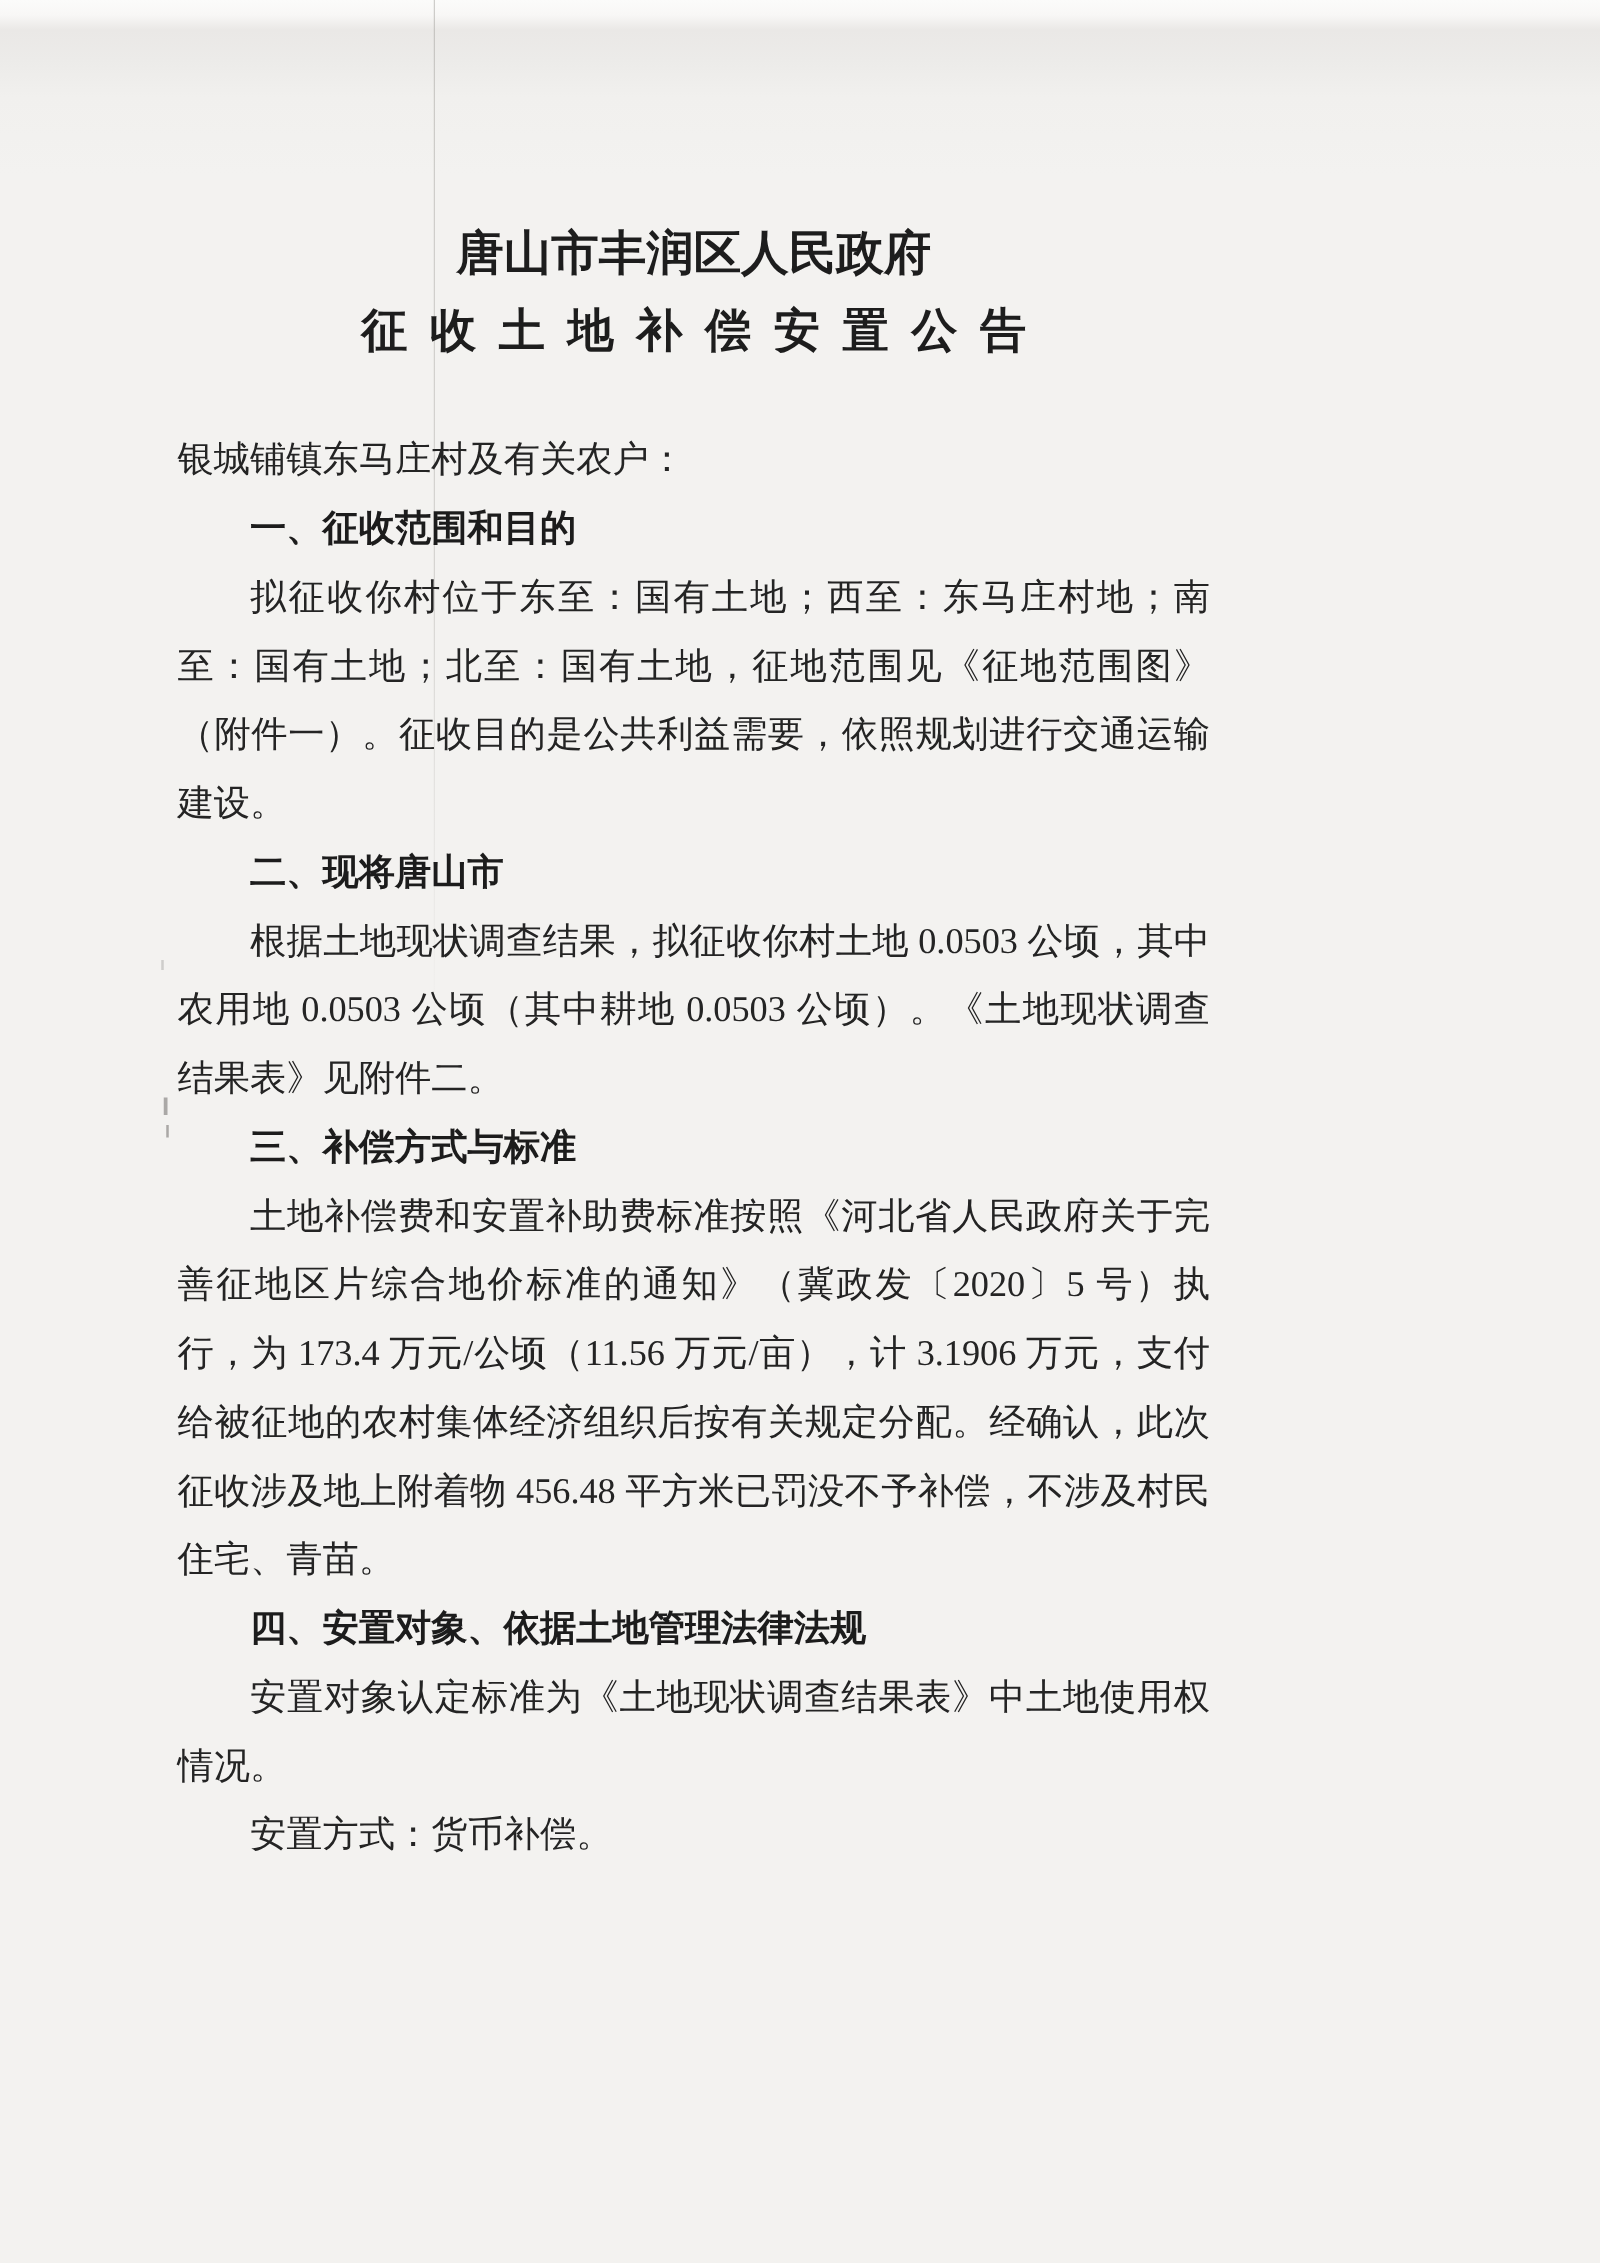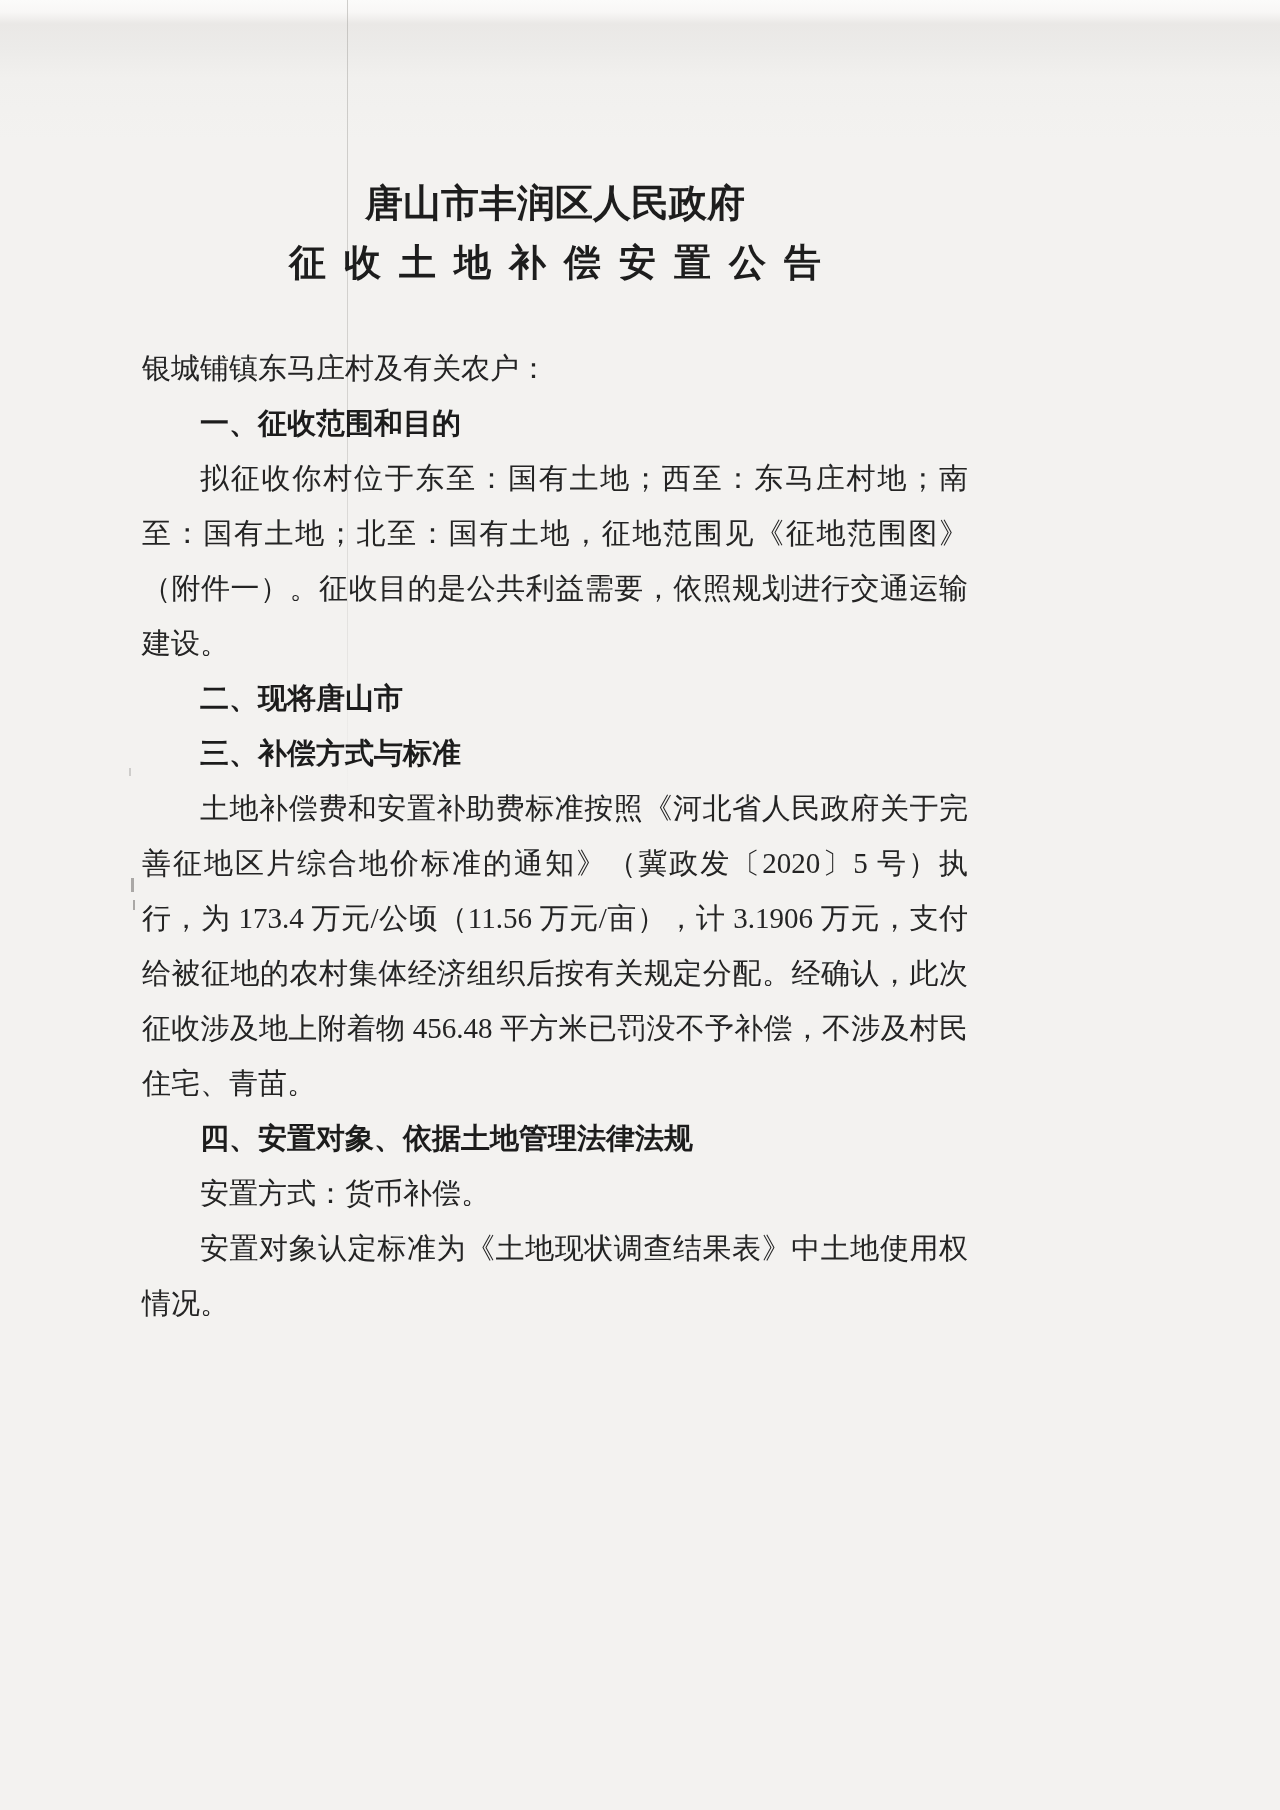--- a/index.html
+++ b/index.html
@@ -56,21 +56,21 @@
   .title-line1 {
     margin: 0;
     font-family: "Liberation Sans", "DejaVu Sans", sans-serif;
     font-weight: 700;
     font-size: 38px;
     line-height: 44px;
     letter-spacing: 0px;
   }
   .title-line2 {
     margin: 18px 0 0 0;
-    font-family: Liberation Mono, monospace;
+    font-family: Liberation Sans, sans-serif;
     font-weight: 700;
     font-size: 37px;
     line-height: 44px;
     letter-spacing: 18px;
     text-indent: 18px;        
   }
 
   .body-block {
     position: absolute;
     left: 142px; top: 341px;
@@ -113,21 +113,22 @@
   </div>
 
   <div class="body-block">
     <p class="salutation">银城铺镇东马庄村及有关农户：</p>
 
 
     <h2 class="section-heading">一、征收范围和目的</h2>
     <p class="indent">拟征收你村位于东至：国有土地；西至：东马庄村地；南至：国有土地；北至：国有土地，征地范围见《征地范围图》（附件一）。征收目的是公共利益需要，依照规划进行交通运输建设。</p>
 
     <h2 class="section-heading">二、现将唐山市</h2>
+    <p class="indent">根据土地现状调查结果，拟征收你村土地 0.0503 公顷，其中农用地 0.0503 公顷（其中耕地 0.0503 公顷）。《土地现状调查结果表》见附件二。</p>
 
     <h2 class="section-heading">三、补偿方式与标准</h2>
     <p class="indent">土地补偿费和安置补助费标准按照《河北省人民政府关于完善征地区片综合地价标准的通知》（冀政发〔2020〕5 号）执行，为 173.4 万元/公顷（11.56 万元/亩），计 3.1906 万元，支付给被征地的农村集体经济组织后按有关规定分配。经确认，此次征收涉及地上附着物 456.48 平方米已罚没不予补偿，不涉及村民住宅、青苗。</p>
 
     <h2 class="section-heading">四、安置对象、依据土地管理法律法规</h2>
+    <p class="indent">安置对象认定标准为《土地现状调查结果表》中土地使用权情况。</p>
     <p class="indent">安置方式：货币补偿。</p>
-    <p class="indent">安置对象认定标准为《土地现状调查结果表》中土地使用权情况。</p>
   </div>
 </div>
 
 </body></html>

